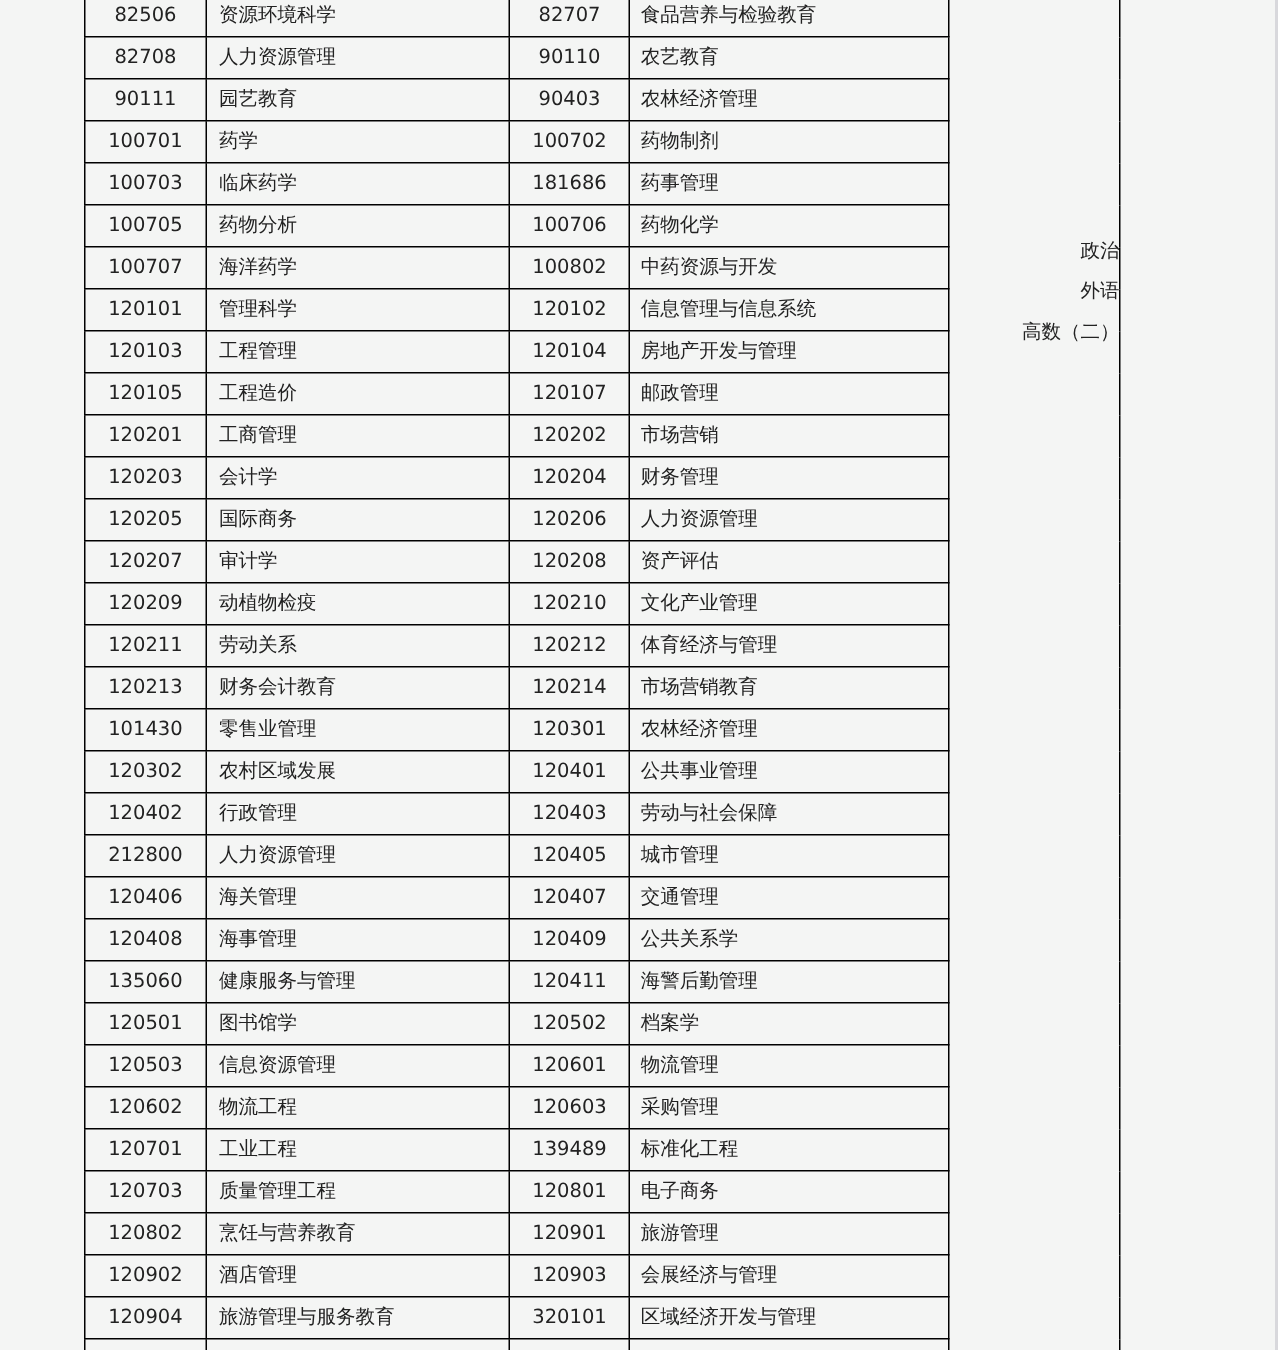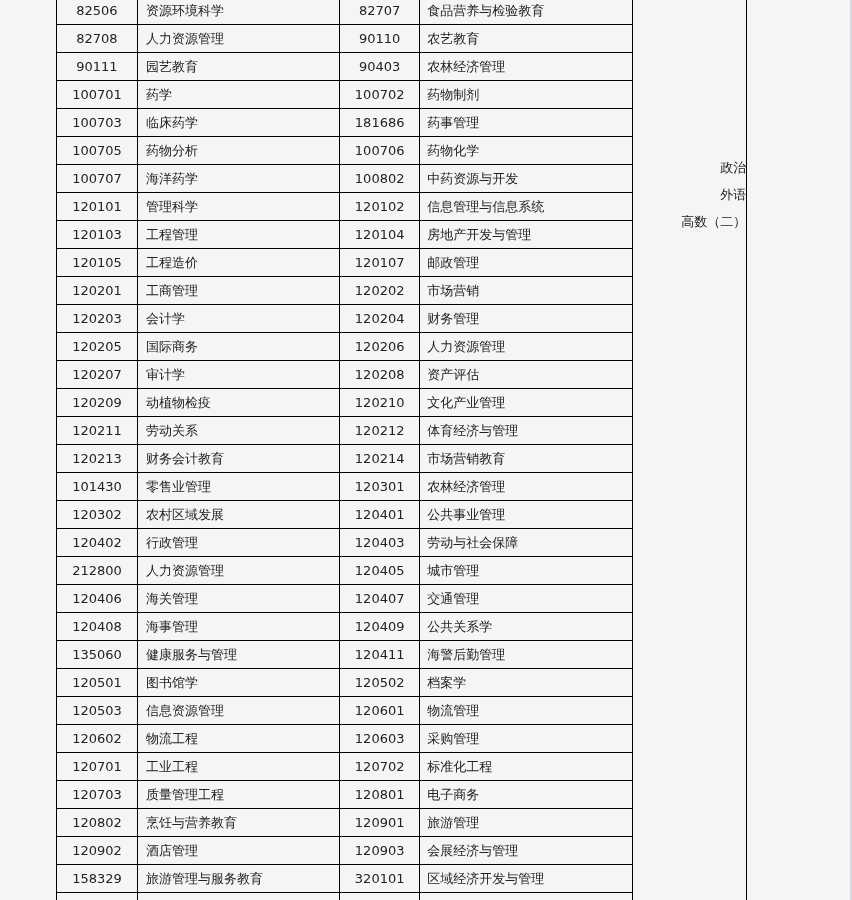--- a/index.html
+++ b/index.html
@@ -204,21 +204,21 @@
       </tr>
       <tr>
         <td class="code">120602</td>
         <td class="name">物流工程</td>
         <td class="code2">120603</td>
         <td class="name2">采购管理</td>
       </tr>
       <tr>
         <td class="code">120701</td>
         <td class="name">工业工程</td>
-        <td class="code2">120702</td>
+        <td class="code2">139489</td>
         <td class="name2">标准化工程</td>
       </tr>
       <tr>
         <td class="code">120703</td>
         <td class="name">质量管理工程</td>
         <td class="code2">120801</td>
         <td class="name2">电子商务</td>
       </tr>
       <tr>
         <td class="code">120802</td>
@@ -226,21 +226,21 @@
         <td class="code2">120901</td>
         <td class="name2">旅游管理</td>
       </tr>
       <tr>
         <td class="code">120902</td>
         <td class="name">酒店管理</td>
         <td class="code2">120903</td>
         <td class="name2">会展经济与管理</td>
       </tr>
       <tr>
-        <td class="code">158329</td>
+        <td class="code">120904</td>
         <td class="name">旅游管理与服务教育</td>
         <td class="code2">320101</td>
         <td class="name2">区域经济开发与管理</td>
       </tr>
       <tr>
         <td class="code"></td>
         <td class="name"></td>
         <td class="code2"></td>
         <td class="name2"></td>
       </tr>

